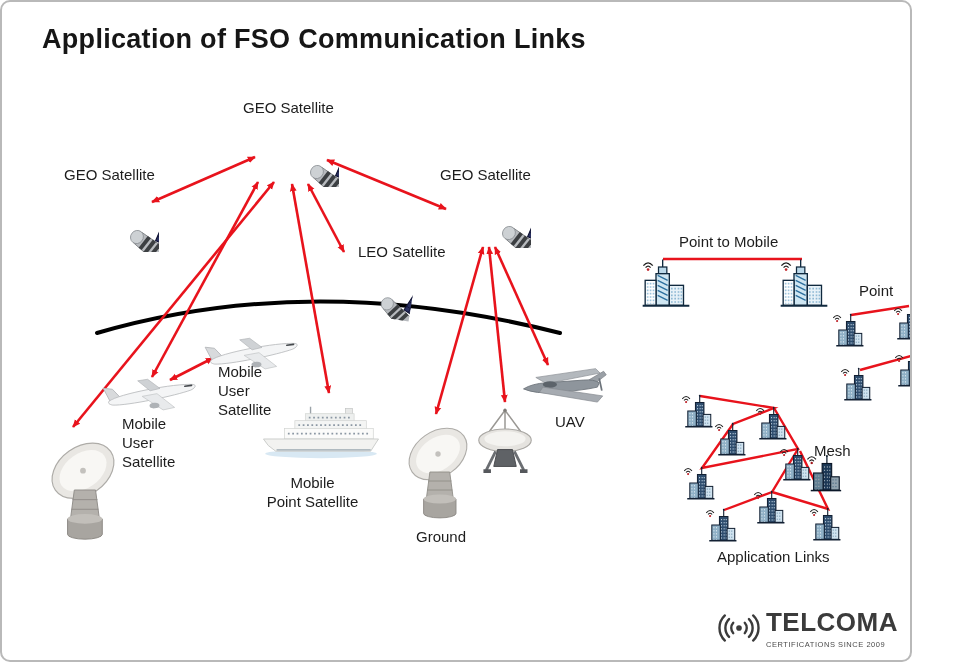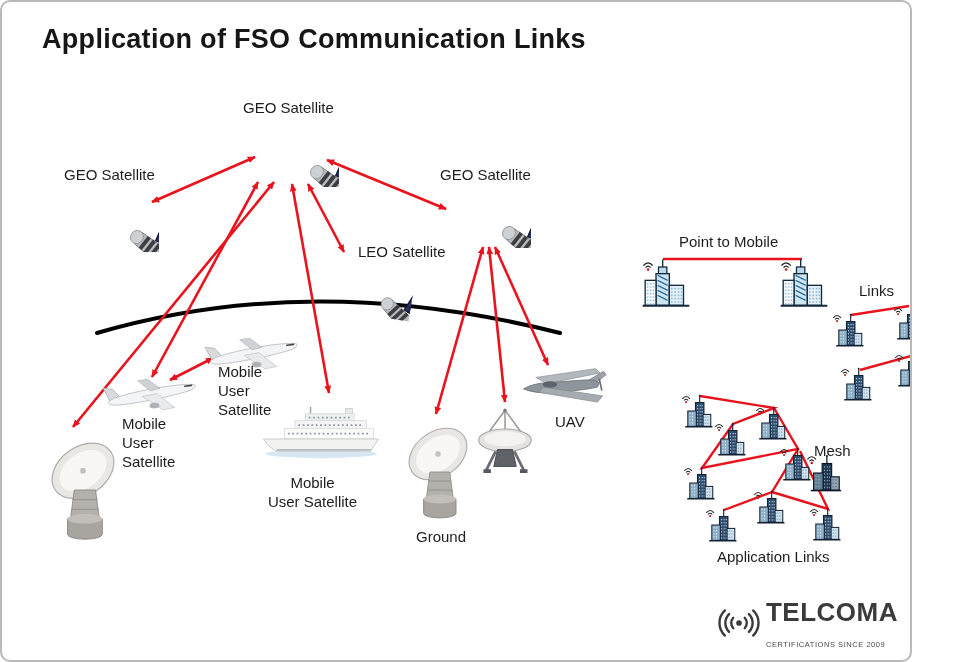--- a/index.html
+++ b/index.html
@@ -11,21 +11,21 @@
   .lbl.block{white-space:normal;}
   .overlay{position:absolute;left:0;top:0;width:960px;height:662px;}
   .img{position:absolute;}
   .link{stroke:var(--arrow,#e8131c);stroke-width:2.6;fill:none;}
   .net{stroke:var(--arrow,#e8131c);stroke-width:2.4;fill:none;}
   .horizon{stroke:var(--ink,#000);stroke-width:4;fill:none;stroke-linecap:round;}
   .dark-bld{filter:brightness(.72) saturate(1.25);}
   .logo{position:absolute;right:12px;bottom:12px;display:flex;align-items:center;gap:4px;}
   .logo-text{display:flex;flex-direction:column;line-height:1;}
   .logo-brand{font-size:26px;font-weight:700;letter-spacing:.5px;color:#3b3b3b;}
-  .logo-tag{font-size:7.5px;letter-spacing:.55px;color:#4a4a4a;margin-top:16px;}
+  .logo-tag{font-size:7.5px;letter-spacing:.55px;color:#4a4a4a;margin-top:6px;}
 </style>
 </head>
 <body>
 
 <div class="canvas">
 
   <svg width="0" height="0" style="position:absolute">
     <defs>
       <marker id="ah" markerWidth="9" markerHeight="8" refX="7.2" refY="4" orient="auto-start-reverse" markerUnits="userSpaceOnUse">
         <path d="M0,0.6 L8,4 L0,7.4 Z" style="fill:var(--arrow,#e8131c)"></path>
@@ -253,38 +253,38 @@
     </svg>
   <svg class="img" style="left:807px;top:503px;width:34px;height:38px" viewBox="0 0 40 44">
       <use href="#bldB"></use>
     </svg>
 
   <div class="lbl" style="left:241px;top:96px">GEO Satellite</div>
   <div class="lbl" style="left:62px;top:163px">GEO Satellite</div>
   <div class="lbl" style="left:438px;top:163px">GEO Satellite</div>
   <div class="lbl" style="left:356px;top:240px">LEO Satellite</div>
   <div class="lbl" style="left:677px;top:230px">Point to Mobile</div>
-  <div class="lbl" style="left:857px;top:279px">Links</div>
+  <div class="lbl" style="left:857px;top:279px">Point</div>
   <div class="lbl" style="left:812px;top:439px">Mesh</div>
   <div class="lbl" style="left:553px;top:410px">UAV</div>
   <div class="lbl" style="left:715px;top:545px">Application Links</div>
 
   <div class="lbl block" style="left:120px;top:412px">
     <div>Mobile</div>
     <div>User</div>
     <div>Satellite</div>
   </div>
   <div class="lbl block" style="left:216px;top:360px">
     <div>Mobile</div>
     <div>User</div>
     <div>Satellite</div>
   </div>
   <div class="lbl block" style="left:243px;top:471px;width:135px;text-align:center">
     <div>Mobile</div>
-    <div>User Satellite</div>
+    <div>Point Satellite</div>
   </div>
   <div class="lbl block" style="left:364px;top:525px;width:150px;text-align:center">
     <div>Ground</div>
   </div>
 
   <div class="logo">
     <svg width="46" height="34" viewBox="0 0 44 32">
       <circle cx="22" cy="16" r="2.7" fill="#3b3b3b"></circle>
       <g stroke="#3b3b3b" stroke-width="2.3" fill="none" stroke-linecap="round">
         <path d="M16.5,11 A7.5,7.5 0 0 0 16.5,21"></path>

